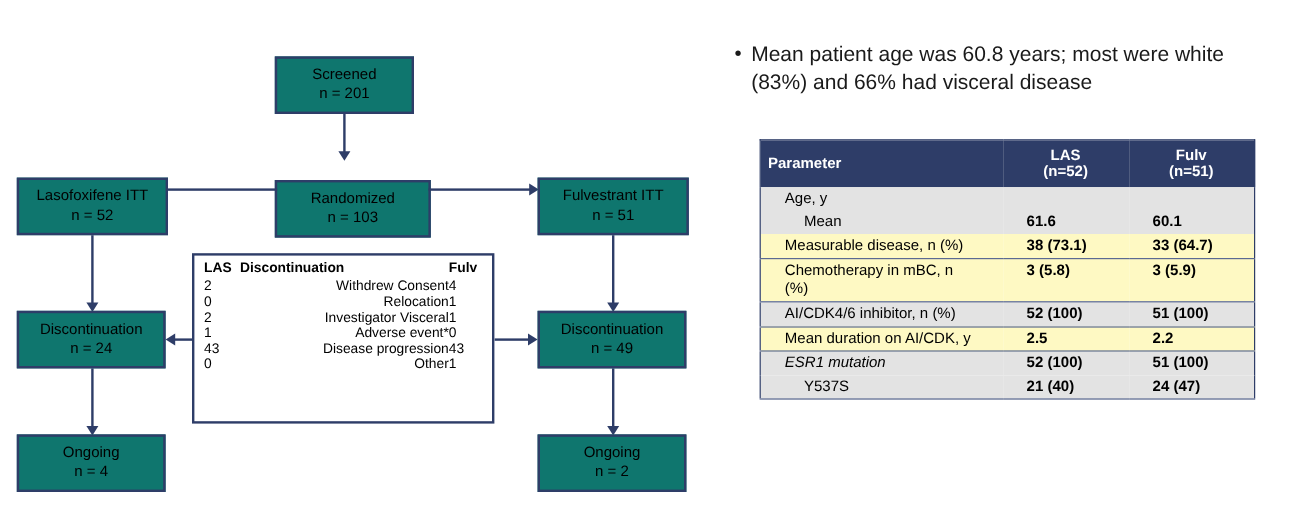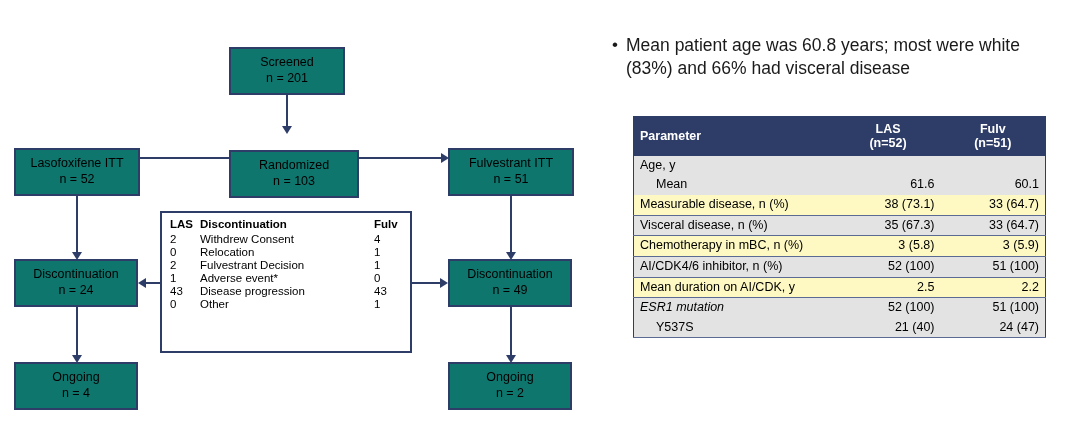--- a/index.html
+++ b/index.html
@@ -90,21 +90,21 @@
     text-align: left;
     padding: 0 0 2px 0;
     font-size: 11.5px;
   }
   #disc-detail td {
     padding: 0.5px 0;
     font-size: 11.5px;
     white-space: nowrap;
   }
   .dd-las { width: 30px; text-align: left; }
-  .dd-reason { text-align: left; padding-left: 2px; }
+  .dd-reason { text-align: right; padding-left: 2px; }
   .dd-fulv { width: 28px; text-align: left; }
 
   
   #right-col {
     position: absolute;
     left: 612px;
     top: 34px;
     width: 452px;
   }
   .bullet-row {
@@ -140,26 +140,26 @@
     color: #ffffff;
     font-weight: bold;
     font-size: 12.5px;
     padding: 5px 6px;
     text-align: left;
     vertical-align: middle;
     line-height: 1.15;
   }
   table.data th.hdr.c { text-align: center; }
   table.data td {
-    padding: 2px 6px;
+    padding: 2px 20px;
     vertical-align: top;
     line-height: 1.25;
     border-bottom: 1px solid #5b6a92;
   }
-  table.data td.c { text-align: right; }
+  table.data td.c { text-align: left; font-weight: bold; }
   table.data tr.shade td { background: #e3e3e3; }
   table.data tr.plain td { background: #fef9c3; }
   table.data tr.nb td { border-bottom: none; }
   .indent { padding-left: 16px; display: block; }
   .ital { font-style: italic; }
   .outer-border {
     border: 1px solid #2e3d68;
     box-sizing: border-box;
   }
 </style>
@@ -252,21 +252,21 @@
             <td class="dd-reason">Withdrew Consent</td>
             <td class="dd-fulv">4</td>
           </tr>
           <tr>
             <td class="dd-las">0</td>
             <td class="dd-reason">Relocation</td>
             <td class="dd-fulv">1</td>
           </tr>
           <tr>
             <td class="dd-las">2</td>
-            <td class="dd-reason">Fulvestrant Decision</td>
+            <td class="dd-reason">Investigator Visceral</td>
             <td class="dd-fulv">1</td>
           </tr>
           <tr>
             <td class="dd-las">1</td>
             <td class="dd-reason">Adverse event*</td>
             <td class="dd-fulv">0</td>
           </tr>
           <tr>
             <td class="dd-las">43</td>
             <td class="dd-reason">Disease progression</td>
@@ -320,25 +320,20 @@
               <span class="indent">Mean</span>
             </td>
           <td class="c">61.6</td>
           <td class="c">60.1</td>
         </tr>
         <tr class="plain">
           <td>Measurable disease, n (%)</td>
           <td class="c">38 (73.1)</td>
           <td class="c">33 (64.7)</td>
         </tr>
-        <tr class="shade">
-          <td>Visceral disease, n (%)</td>
-          <td class="c">35 (67.3)</td>
-          <td class="c">33 (64.7)</td>
-        </tr>
         <tr class="plain">
           <td>Chemotherapy in mBC, n (%)</td>
           <td class="c">3 (5.8)</td>
           <td class="c">3 (5.9)</td>
         </tr>
         <tr class="shade">
           <td>AI/CDK4/6 inhibitor, n (%)</td>
           <td class="c">52 (100)</td>
           <td class="c">51 (100)</td>
         </tr>

